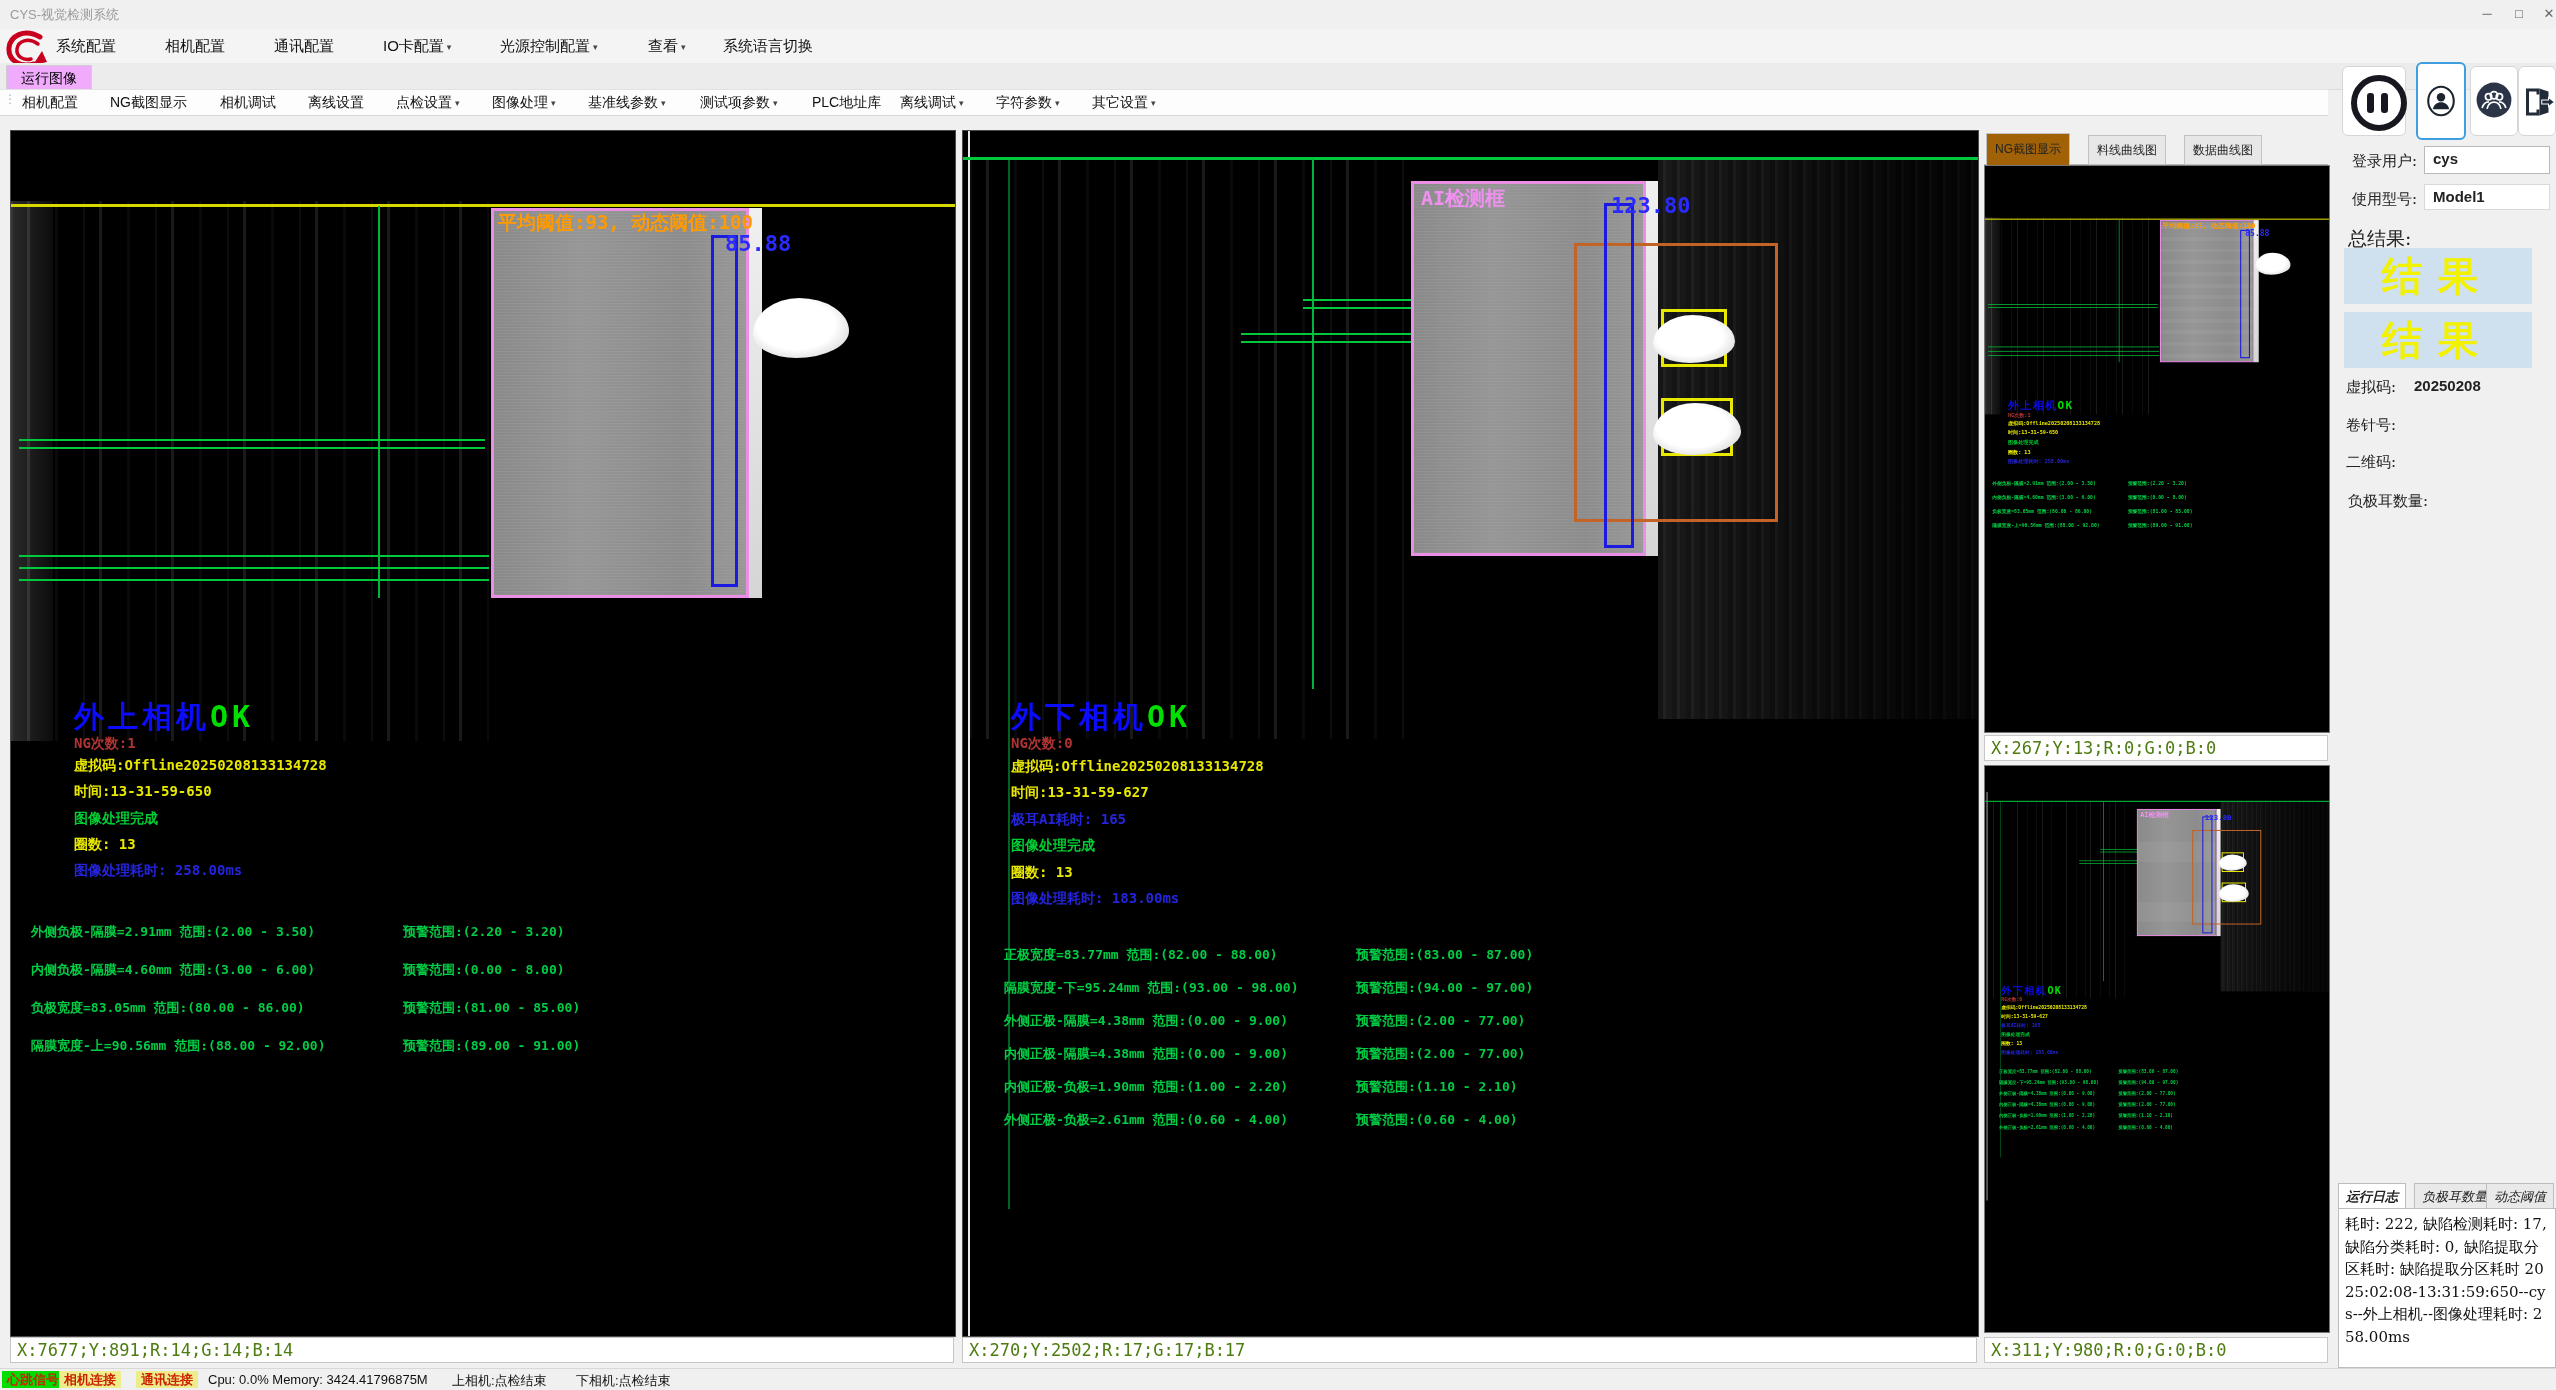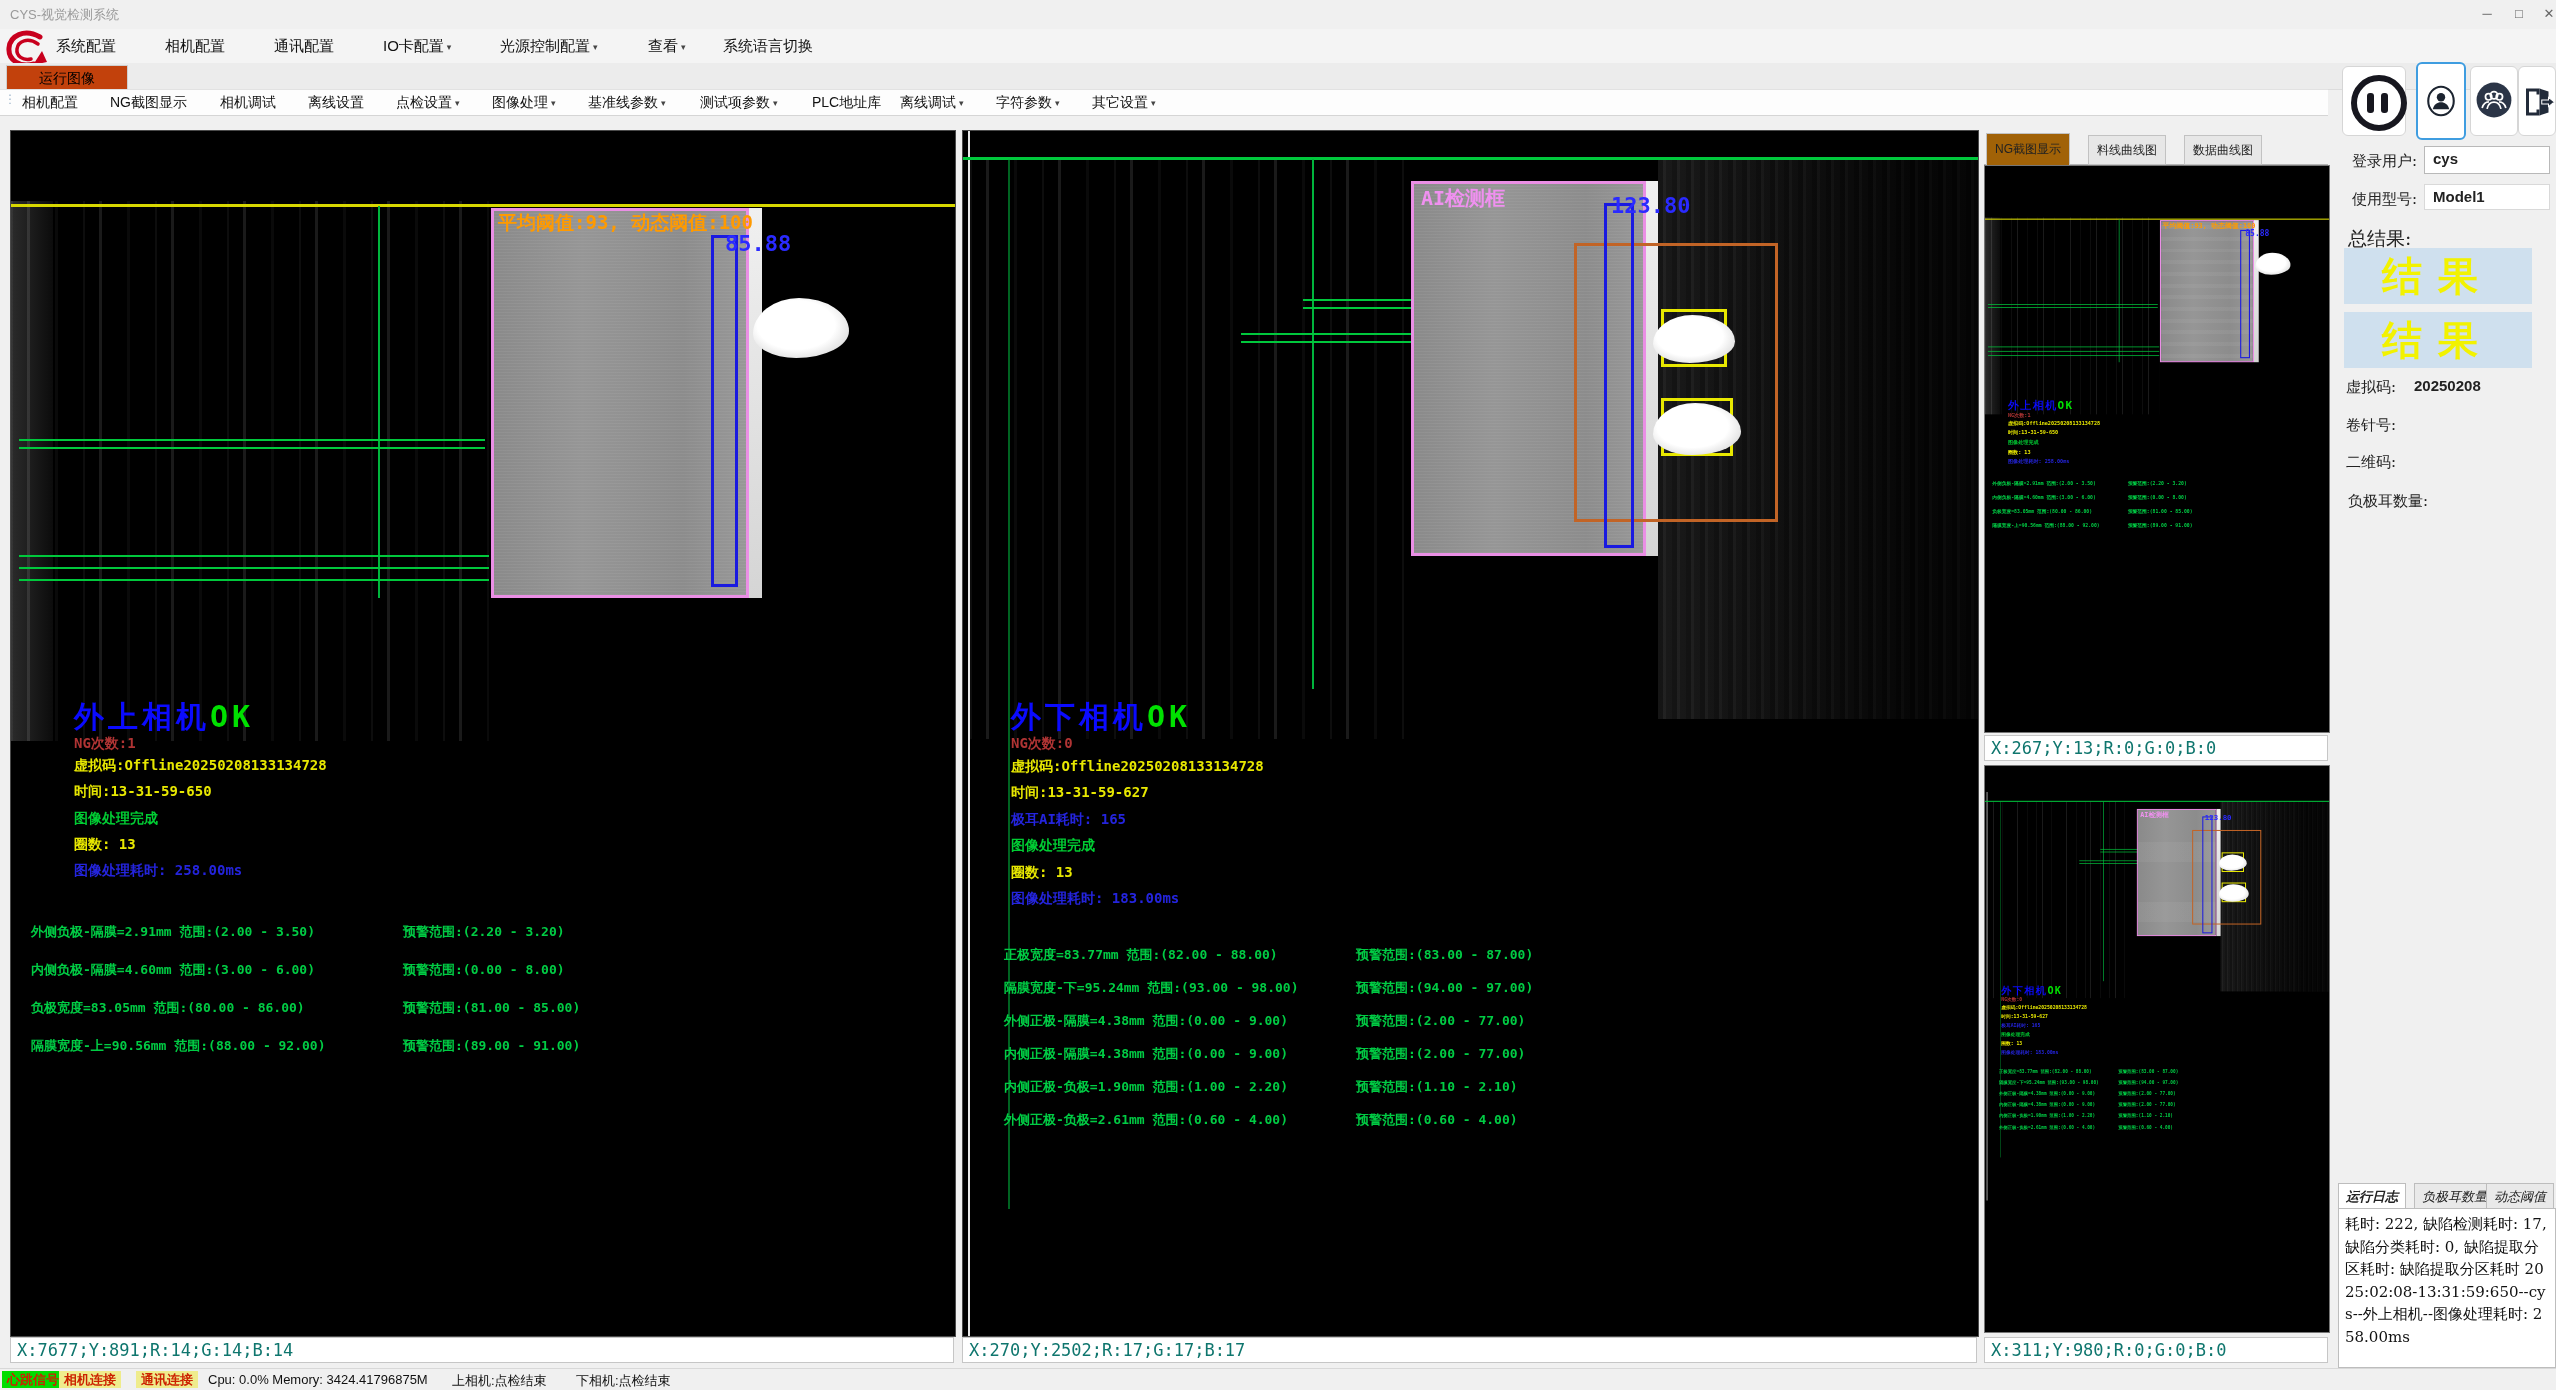--- a/index.html
+++ b/index.html
@@ -7,21 +7,21 @@
        font-family:"Liberation Sans",sans-serif;position:relative;}
   
   .titlebar{position:absolute;left:0;top:0;width:2556px;height:29px;background:#f0f0f0;}
   .titlebar .title{position:absolute;left:10px;top:6px;font-size:13px;color:#9a9a9a;}
   .wc{position:absolute;top:4px;width:30px;height:20px;text-align:center;color:#666;font-size:13px;line-height:20px;cursor:default;}
   .menubar{position:absolute;left:0;top:29px;width:2556px;height:34px;background:#f4f4f4;}
   .logo{position:absolute;left:4px;top:1px;width:44px;height:40px;}
   .menu-item{position:absolute;top:8px;font-size:15px;color:#111;white-space:nowrap;}
   .dd{font-size:9px;color:#444;margin-left:3px;vertical-align:1px;}
   .tabrow{position:absolute;left:0;top:63px;width:2556px;height:26px;background:#ececec;border-bottom:1px solid #dcdcdc;}
-  .viewtab{position:absolute;left:6px;top:2px;height:24px;padding:0 32px;background:#c2410c;border:1px solid #cfcfcf;border-bottom:none;font-size:14px;line-height:24px;}
+  .viewtab{position:absolute;left:6px;top:2px;height:24px;padding:0 14px;background:#f0abfc;border:1px solid #cfcfcf;border-bottom:none;font-size:14px;line-height:24px;}
   .toolbar{position:absolute;left:0;top:89px;width:2328px;height:25px;background:#fdfdfd;border-top:1px solid #e2e2e2;border-bottom:1px solid #d5d5d5;}
   .grip{position:absolute;left:4px;top:2px;color:#9fb6cc;font-size:12px;letter-spacing:-2px;}
   .tb-item{position:absolute;top:4px;font-size:14px;color:#111;white-space:nowrap;}
   
   .cam-panel{position:absolute;background:#000;border:1px solid #4a4a4a;overflow:hidden;}
   .cam-content{position:relative;background:#000;font-family:"DejaVu Sans Mono",monospace;font-weight:bold;}
   .v-stripes{position:absolute;background:repeating-linear-gradient(90deg,
       rgba(255,255,255,.05) 0 2px,transparent 2px 16px,
       rgba(255,255,255,.10) 16px 19px,transparent 19px 44px,
       rgba(255,255,255,.04) 44px 47px,transparent 47px 72px);}
@@ -44,21 +44,21 @@
   .ovl-val{position:absolute;font-size:22px;color:#2a2aff;white-space:nowrap;}
   .info-block{position:absolute;}
   .cam-title{position:absolute;top:0;left:0;font-size:30px;letter-spacing:4px;white-space:nowrap;}
   .irow,.ngrow{position:absolute;left:0;font-size:14px;white-space:nowrap;}
   .ngrow{font-size:14px;}
   .mrow{position:absolute;left:0;width:100%;height:18px;font-size:13px;color:#00cc44;}
   .m1,.m2{position:absolute;white-space:nowrap;}
   .c-blue{color:#0b0bff}.c-ok{color:#00e000}.c-red{color:#b03434}
   .c-yellow{color:#e8e800}.c-green{color:#00cc33}.c-blue2{color:#2424dd}
   .coordbar{position:absolute;height:26px;box-sizing:border-box;background:#fff;border:1px solid #c6c6c6;
-      font-family:"DejaVu Sans Mono",monospace;font-size:17px;color:#0f766e;padding:2px 6px;white-space:nowrap;}
+      font-family:"DejaVu Sans Mono",monospace;font-size:17px;color:#4d7c0f;padding:2px 6px;white-space:nowrap;}
   
   .ngtabs{position:absolute;left:1984px;top:130px;width:344px;height:34px;background:#f0f0f0;border-bottom:1px solid #b5b5b5;}
   .ngtab{position:absolute;top:5px;height:28px;line-height:28px;padding:0 8px;font-size:12px;color:#222;background:#e7e7e7;border:1px solid #c2c2c2;}
   .ngtab.sel{background:#a16207;border-bottom:1px solid #fff;top:3px;height:31px;line-height:31px;}
   .mini{position:absolute;left:1984px;width:344px;background:#000;overflow:hidden;border:1px solid #777;}
   .mini-scale{position:absolute;left:0;transform-origin:0 0;}
   
   .rc-label{position:absolute;font-family:"DejaVu Serif",serif;font-size:15px;color:#222;white-space:nowrap;}
   .rc-box{position:absolute;box-sizing:border-box;background:#fff;border:1px solid #b9b9b9;font-size:15px;font-weight:bold;color:#222;padding:3px 8px;}
   .btn{position:absolute;box-sizing:border-box;background:#fff;border:1px solid #d6d6d6;border-radius:6px;}

